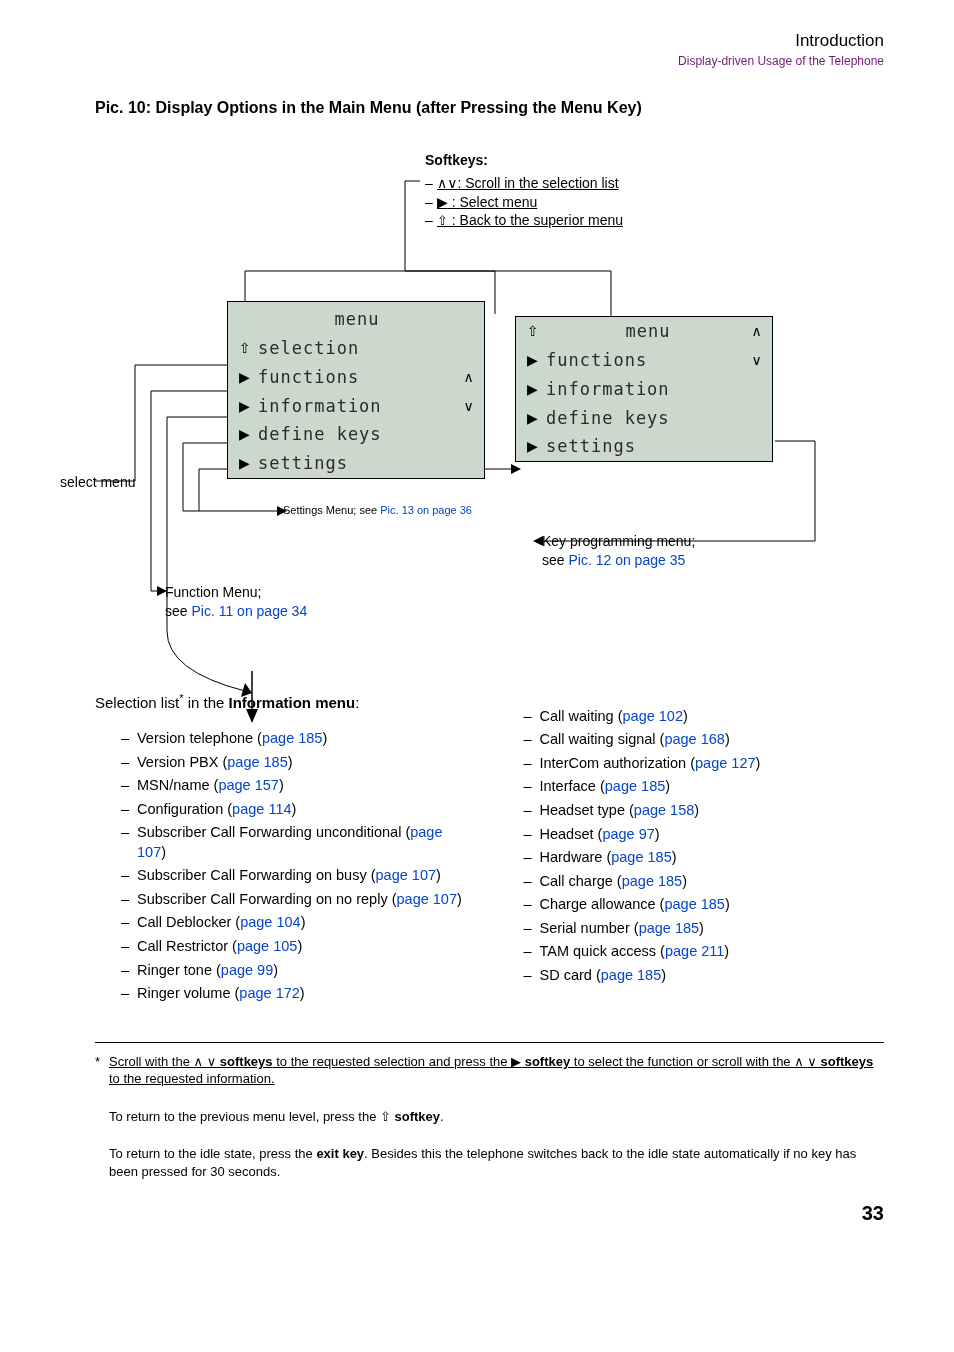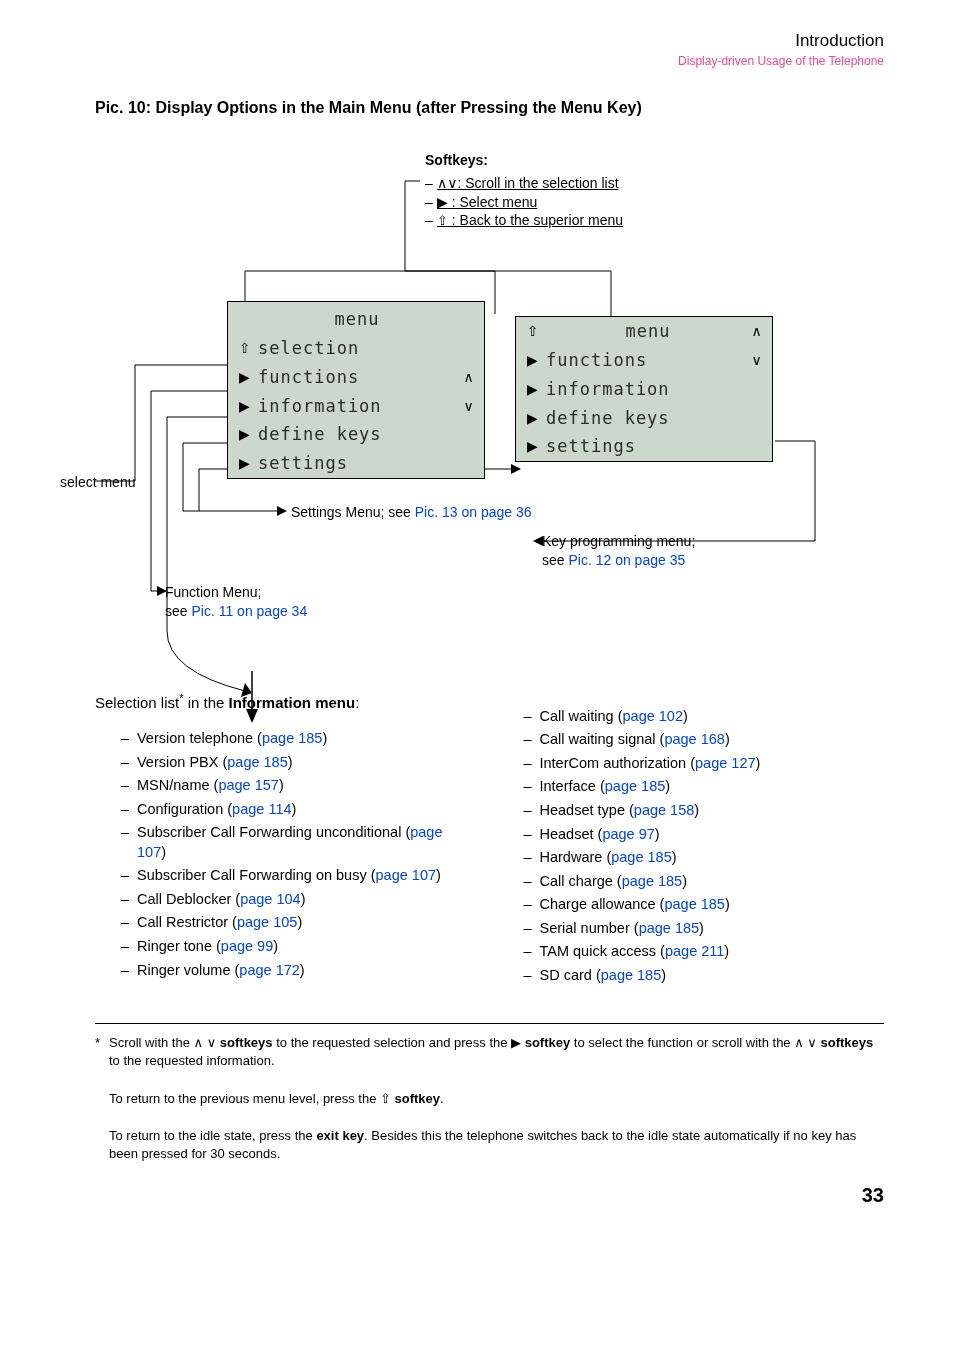--- a/index.html
+++ b/index.html
@@ -7,21 +7,21 @@
     font-size: 15px;
     color: #000;
     margin: 0;
     padding: 30px 70px 40px 95px;
     width: 954px;
     box-sizing: border-box;
     line-height: 1.35;
   }
   .header-right { text-align: right; margin-bottom: 28px; }
   .header-title { font-size: 17px; }
-  .header-sub { font-size: 12px; color: #ec4899; }
+  .header-sub { font-size: 12px; color: #701a75; }
   .pic-title { font-weight: bold; font-size: 16px; margin-bottom: 32px; }
 
   .diagram { position: relative; height: 640px; }
   .softkeys-block { position: absolute; left: 330px; top: 0; font-size: 14px; }
   .softkeys-block .sk-title { font-weight: bold; margin-bottom: 4px; }
   .softkeys-block .sk-line { padding-left: 12px; position: relative; text-decoration: underline; }
   .softkeys-block .sk-line::before { content: "–"; position: absolute; left: 0; }
 
   .select-menu-label { position: absolute; left: -35px; top: 322px; font-size: 14px; }
 
@@ -39,37 +39,37 @@
     font-family: "Lucida Console", Monaco, monospace;
     font-size: 17px; letter-spacing: 1px;
     color: #2a2a2a;
   }
   .ps-row.header { justify-content: center; padding-top: 6px; }
   .ps-row.sub { justify-content: space-between; }
   .ps-row .ico { width: 14px; display: inline-block; text-align: center; font-family: Arial; font-size: 14px; color: #000; }
   .ps-row .txt { flex: 1; padding-left: 6px; }
   .ps-row .arr { width: 14px; text-align: center; font-family: Arial; font-size: 14px; color: #000; }
 
-  .settings-note { position: absolute; left: 196px; top: 352px; font-size: 14px; }
+  .settings-note { position: absolute; left: 188px; top: 352px; font-size: 11px; }
   .keyprog-note { position: absolute; left: 447px; top: 381px; font-size: 14px; }
   .func-note { position: absolute; left: 70px; top: 432px; font-size: 14px; }
 
   .xref { color: #0645c8; }
 
   .info-columns { display: flex; gap: 16px; margin-top: -100px; }
   .info-col { width: 50%; }
   .info-intro { margin-bottom: 6px; }
   .info-list { list-style: none; padding: 0; margin: 16px; }
   .info-list li { position: relative; padding-left: 26px; margin-bottom: 4px; font-size: 14.5px; }
   .info-list li::before { content: "–"; position: absolute; left: 10px; }
   
   .footnote-wrap { border-top: 0.5px solid #000; margin-top: 22px; padding-top: 10px; }
   .footnote-wrap .star-row { display: flex; font-size: 13px; }
   .footnote-wrap .star { width: 14px; flex-shrink: 0; }
-  .footnote-wrap .ft-text { flex: 1; }
+  .footnote-wrap .ft-text { flex: 1; text-decoration: underline; }
   .footnote-wrap p { margin: 20px 0 0 14px; font-size: 13px; }
 
   .page-num { text-align: right; font-weight: bold; font-size: 20px; margin-top: 20px; }
   .home-icon { font-family: Arial; font-size: 13px; }
 </style>
 </head>
 <body>
 
 <div class="header-right">
   <div class="header-title">Introduction</div>
@@ -199,20 +199,21 @@
     <div class="info-intro">
       <span>Selection list</span><span style="vertical-align:super;font-size:11px;">*</span><span> in the </span><strong>Information menu</strong><span>:</span>
     </div>
     <ul class="info-list" id="left-list">
         <li><span>Version telephone (</span><span class="xref">page 185</span><span>)</span></li>
         <li><span>Version PBX (</span><span class="xref">page 185</span><span>)</span></li>
         <li><span>MSN/name (</span><span class="xref">page 157</span><span>)</span></li>
         <li><span>Configuration (</span><span class="xref">page 114</span><span>)</span></li>
         <li><span>Subscriber Call Forwarding unconditional (</span><span class="xref">page 107</span><span>)</span></li>
         <li><span>Subscriber Call Forwarding on busy (</span><span class="xref">page 107</span><span>)</span></li>
+        <li><span>Subscriber Call Forwarding on no reply (</span><span class="xref">page 107</span><span>)</span></li>
         <li><span>Call Deblocker (</span><span class="xref">page 104</span><span>)</span></li>
         <li><span>Call Restrictor (</span><span class="xref">page 105</span><span>)</span></li>
         <li><span>Ringer tone (</span><span class="xref">page 99</span><span>)</span></li>
         <li><span>Ringer volume (</span><span class="xref">page 172</span><span>)</span></li>
       </ul>
   </div>
   <div class="info-col">
     <ul class="info-list" id="right-list">
         <li><span>Call waiting (</span><span class="xref">page 102</span><span>)</span></li>
         <li><span>Call waiting signal (</span><span class="xref">page 168</span><span>)</span></li>

